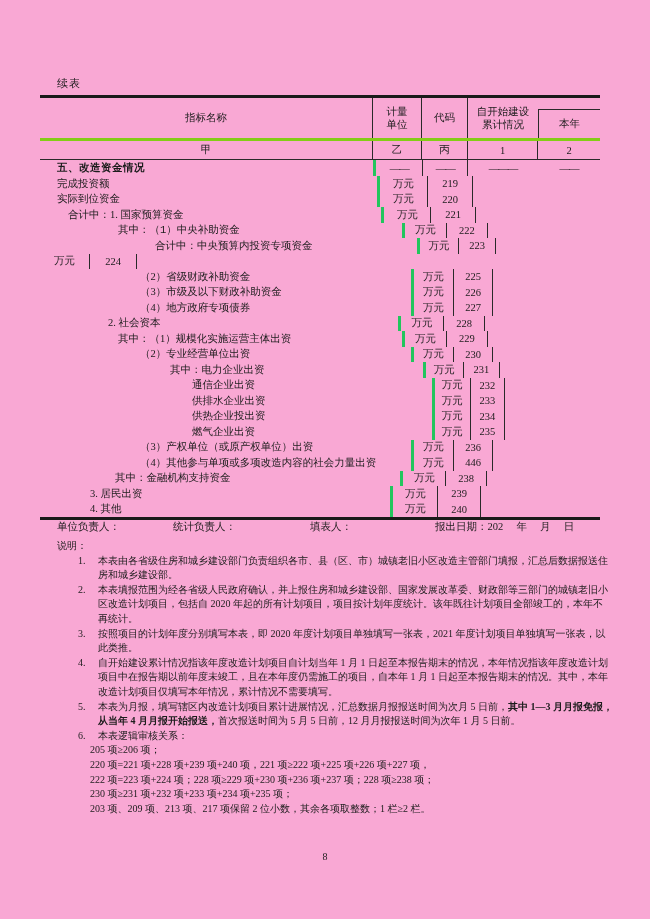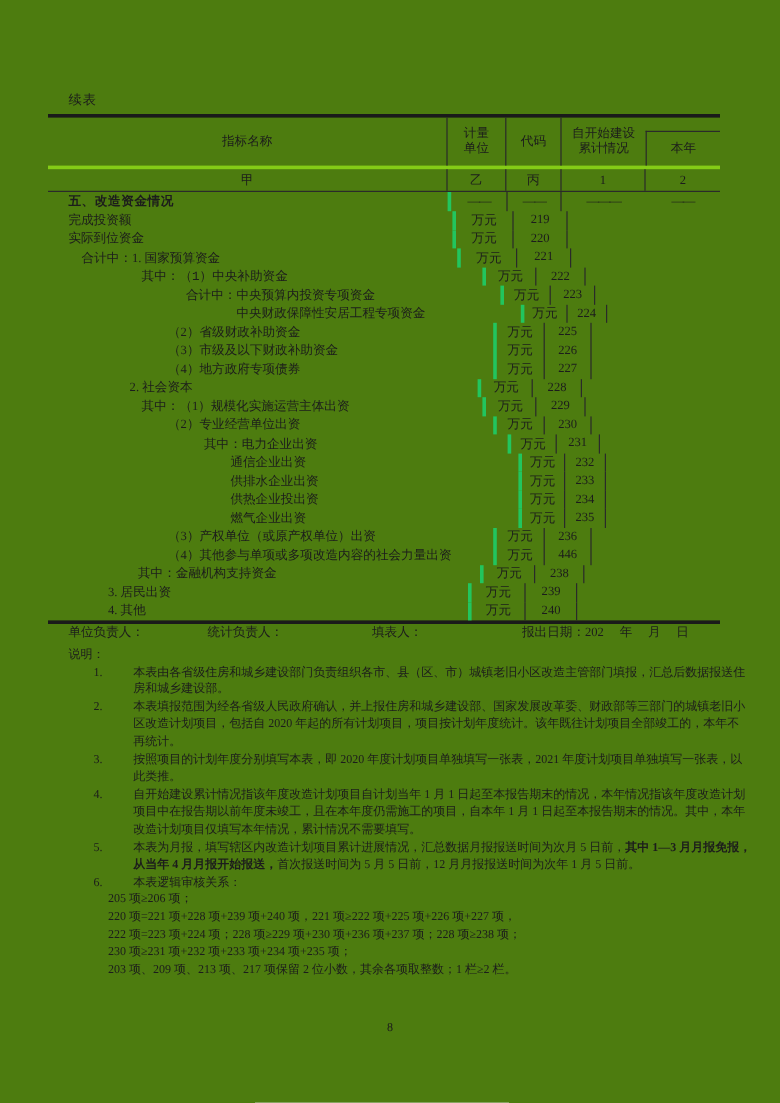--- a/index.html
+++ b/index.html
@@ -1,17 +1,17 @@
 <!DOCTYPE html>
 <html><head>
 <meta charset="utf-8">
 <style>
   html,body{margin:0;padding:0;background:#e8e8e8;}
   .page{
-    position:relative;width:650px;height:919px;background:#4d7c0f;
+    position:relative;width:650px;height:919px;background:#f9a8d4;
     font-family:"Liberation Serif","DejaVu Serif",serif;color:#1c1c1c;
     overflow:hidden;margin:0 auto;
   }
   
   .cont-label{position:absolute;left:57px;top:76px;font-size:11px;letter-spacing:1px;}
   
   .stable{position:absolute;left:40px;top:95px;width:560px;box-sizing:border-box;
           border-top:3px solid #1a1a1a;border-bottom:3px solid #1a1a1a;font-size:10.5px;}
   .c{box-sizing:border-box;}
   .thead{display:flex;height:40px;border-bottom:3px solid #84cc16;}
@@ -39,21 +39,21 @@
   .section .rlabel{font-weight:bold;letter-spacing:0.5px;}
   .dash{letter-spacing:-1px;white-space:nowrap;}
   
   .sig{position:absolute;left:0;top:520px;width:518px;height:16px;font-size:10.5px;}
   .sig span{position:absolute;top:0;white-space:pre;}
   
   .notes{position:absolute;left:57px;top:539px;width:546px;font-size:10px;line-height:14.6px;}
   .note{display:flex;margin:0;}
   .note-num{width:20px;flex:none;padding-left:21px;box-sizing:content-box;}
   .note-body{flex:1;}
-  .note-line{white-space:nowrap;margin-left:13px;}
+  .note-line{white-space:nowrap;}
   .note .outdent{margin-left:-8px;}
   .b{font-weight:bold;}
   
   .pagenum{position:absolute;left:0;top:851px;width:650px;text-align:center;font-size:10px;}
 </style>
 </head>
 <body>
 
 <div class="page">
 
@@ -126,21 +126,20 @@
           <div class="rcode">222</div>
           <div class="rrest"></div>
         </div>
         <div class="trow">
           <div class="rlabel" style="padding-left: 115px;">合计中：中央预算内投资专项资金</div>
           <div class="runit">万元</div>
           <div class="rcode">223</div>
           <div class="rrest"></div>
         </div>
         <div class="trow">
-          <div class="rlabel" style="padding-left: 157px;">中央财政保障性安居工程专项资金</div>
           <div class="runit">万元</div>
           <div class="rcode">224</div>
           <div class="rrest"></div>
         </div>
         <div class="trow">
           <div class="rlabel" style="padding-left: 100px;">（2）省级财政补助资金</div>
           <div class="runit">万元</div>
           <div class="rcode">225</div>
           <div class="rrest"></div>
         </div>

